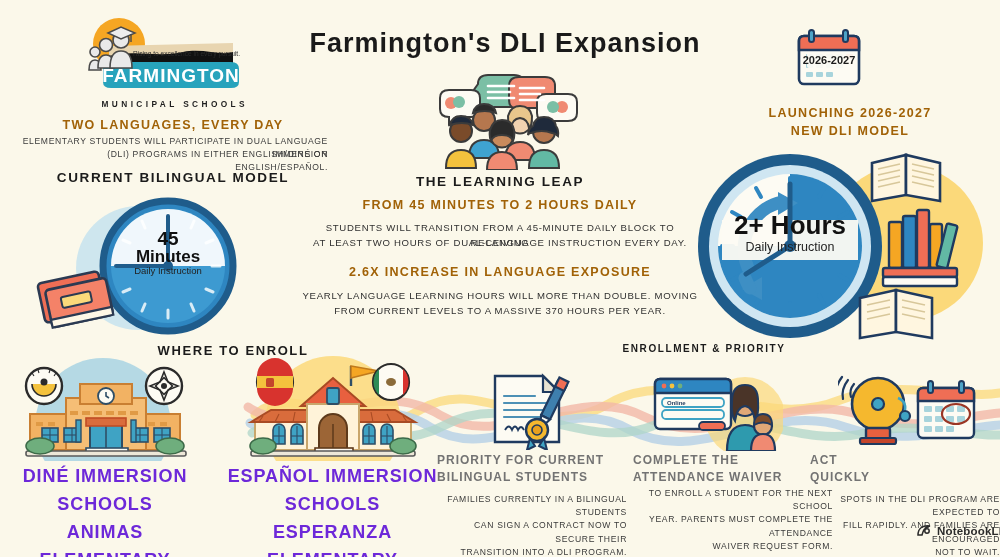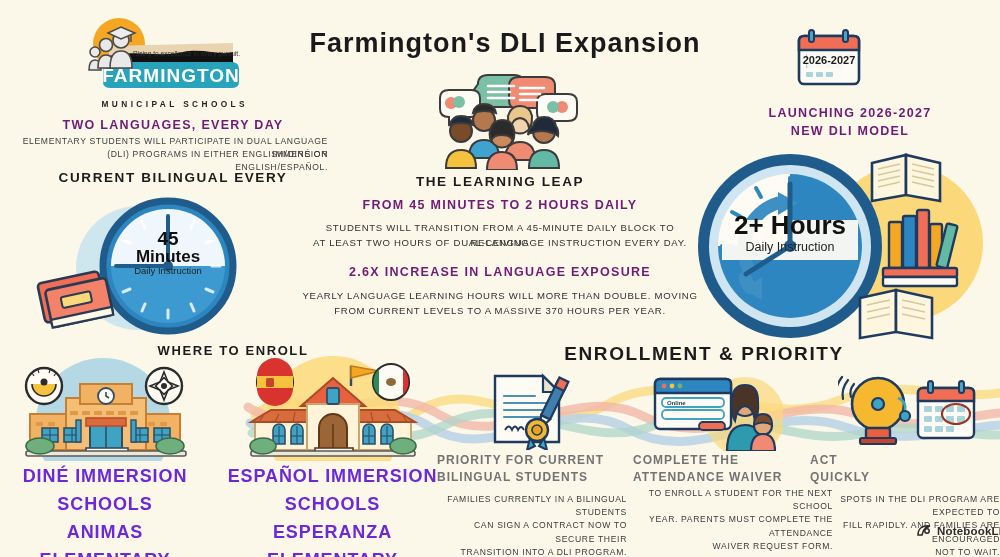--- a/index.html
+++ b/index.html
@@ -17,21 +17,21 @@
   .main-title {
     font-size:27px; font-weight:bold; letter-spacing:1.0px;
     color:#1a1a1a; text-align:center; white-space:nowrap;
   }
   .h-sec {
     font-size:13.5px; font-weight:bold; letter-spacing:1.6px;
     text-align:center; color:#1b1b1b; white-space:nowrap;
   }
   .h-sub {
     font-size:12.5px; font-weight:bold; letter-spacing:1.3px;
-    text-align:center; color:#701a75;
+    text-align:center; color:#a16207;
   }
   .body-text {
     font-size:8.6px; letter-spacing:0.65px; line-height:1.55;
     text-align:right; color:#3a3a3a; font-weight:500;
   }
   .body-text-lg {
     font-size:9.6px; letter-spacing:0.7px; line-height:1.6;
     text-align:center; color:#303030; font-weight:500;
   }
   .card-title {
@@ -86,21 +86,21 @@
     </svg>
     <div style="text-align:right; font-size:8.3px; font-weight:bold; letter-spacing:3.4px; color:#1f1f1f; margin-top:-3px; margin-left:24px;">MUNICIPAL SCHOOLS</div>
   </div>
 
   <div class="abs main-title" style="left:305px; top:28px; width:400px;">Farmington's DLI Expansion</div>
 
   <div class="abs h-sub" style="left:18px; top:118px; width:310px; font-size:12.5px;">TWO LANGUAGES, EVERY DAY</div>
   <div class="abs body-text" style="left:18px; top:135px; width:310px;">ELEMENTARY STUDENTS WILL PARTICIPATE IN DUAL LANGUAGE IMMERSION</div>
   <div class="abs body-text" style="left:18px; top:148px; width:310px;">(DLI) PROGRAMS IN EITHER ENGLISH/DINÉ OR ENGLISH/ESPAÑOL.</div>
 
-  <div class="abs h-sec" style="left:18px; top:170px; width:310px;">CURRENT BILINGUAL EVERY</div>
+  <div class="abs h-sec" style="left:18px; top:170px; width:310px;">CURRENT BILINGUAL MODEL</div>
 
   <div class="abs" style="left:28px; top:186px;">
     <svg width="280" height="160" viewBox="0 0 280 160">
       <circle cx="110" cy="82" r="62" fill="#BFE0EF" opacity="0.75"></circle>
       <circle cx="140" cy="80" r="65" fill="#2E86C1" stroke="#1F5C8B" stroke-width="7"></circle>
       <circle cx="140" cy="80" r="57" fill="#3D9AD1"></circle>
       <g stroke="#D9ECF6" stroke-width="3" stroke-linecap="round">
         <line x1="140" y1="28" x2="140" y2="36"></line>
         <line x1="140" y1="124" x2="140" y2="132"></line>
         <line x1="88" y1="80" x2="96" y2="80"></line>
@@ -293,21 +293,21 @@
   <svg class="abs" style="left:0; top:355px;" width="1000" height="120" viewBox="0 0 1000 120">
     <g fill="none" stroke-width="9" stroke-linecap="round">
       <path d="M255 60 C300 20, 360 95, 420 55 C480 18, 540 90, 610 48 C680 8, 760 78, 840 45 C900 22, 960 45, 1000 38" stroke="#FBD97A" opacity="0.75"></path>
       <path d="M250 68 C305 105, 365 30, 430 72 C495 112, 560 35, 630 75 C700 112, 770 45, 845 72 C905 93, 960 72, 1000 70" stroke="#B9D2E6" opacity="0.85"></path>
       <path d="M248 52 C300 88, 370 18, 440 60 C505 98, 575 25, 645 62 C715 98, 790 35, 860 60 C915 80, 965 60, 1000 58" stroke="#F2B8A8" opacity="0.8"></path>
       <path d="M252 78 C310 42, 375 108, 445 70 C515 32, 585 100, 655 70 C725 42, 795 95, 865 78 C920 65, 965 82, 1000 80" stroke="#AFD6C8" opacity="0.75"></path>
     </g>
   </svg>
 
   <div class="abs h-sec" style="left:140px; top:343px; width:186px; font-size:13px;">WHERE TO ENROLL</div>
-  <div class="abs h-sec" style="left:484px; top:343px; width:440px; font-size:19px;">ENROLLMENT &amp; PRIORITY</div>
+  <div class="abs h-sec" style="left:484px; top:343px; width:440px; font-size:10px;">ENROLLMENT &amp; PRIORITY</div>
 
   <div class="abs" style="left:8px; top:356px;">
     <svg width="200" height="105" viewBox="0 0 200 105">
       <circle cx="95" cy="70" r="68" fill="#A8D4E3" opacity="0.85"></circle>
       <rect x="22" y="58" width="150" height="36" fill="#F2B263" stroke="#C97F32" stroke-width="2"></rect>
       <rect x="58" y="42" width="80" height="52" fill="#F5BE76" stroke="#C97F32" stroke-width="2"></rect>
       <rect x="72" y="28" width="52" height="20" fill="#F2B263" stroke="#C97F32" stroke-width="2"></rect>
       <g fill="#E09A45">
         <rect x="62" y="55" width="8" height="4"></rect>
           <rect x="74" y="55" width="8" height="4"></rect>

